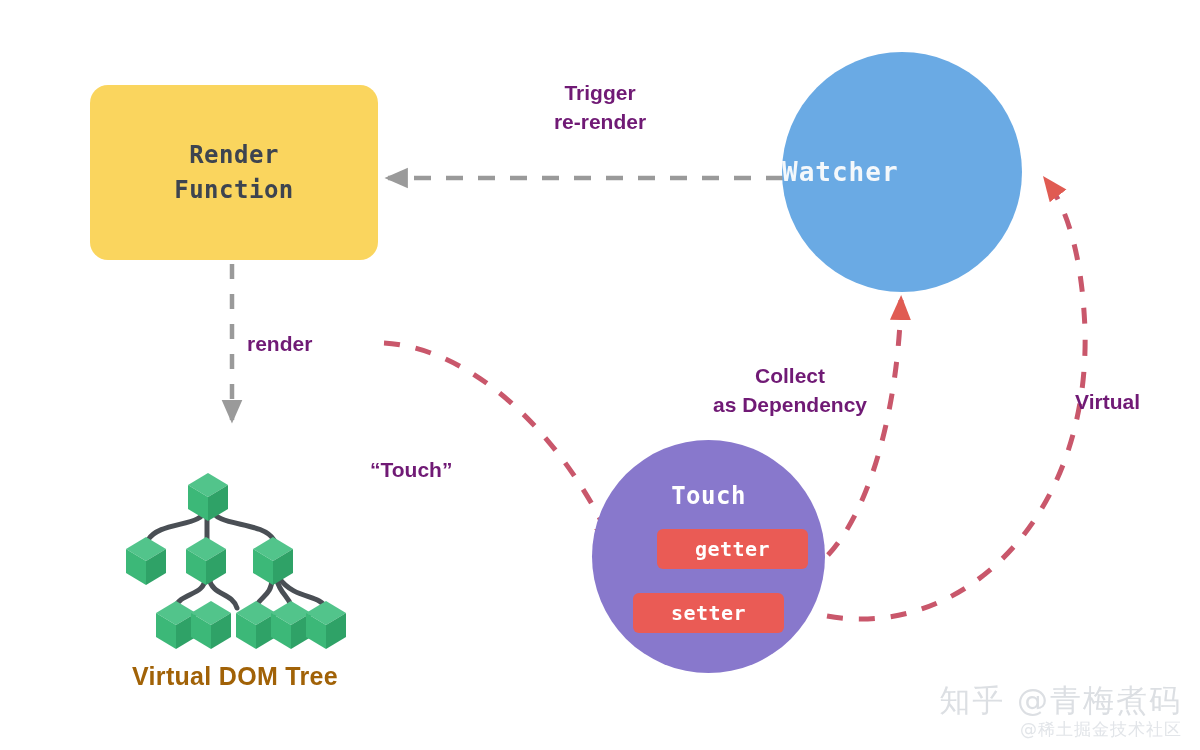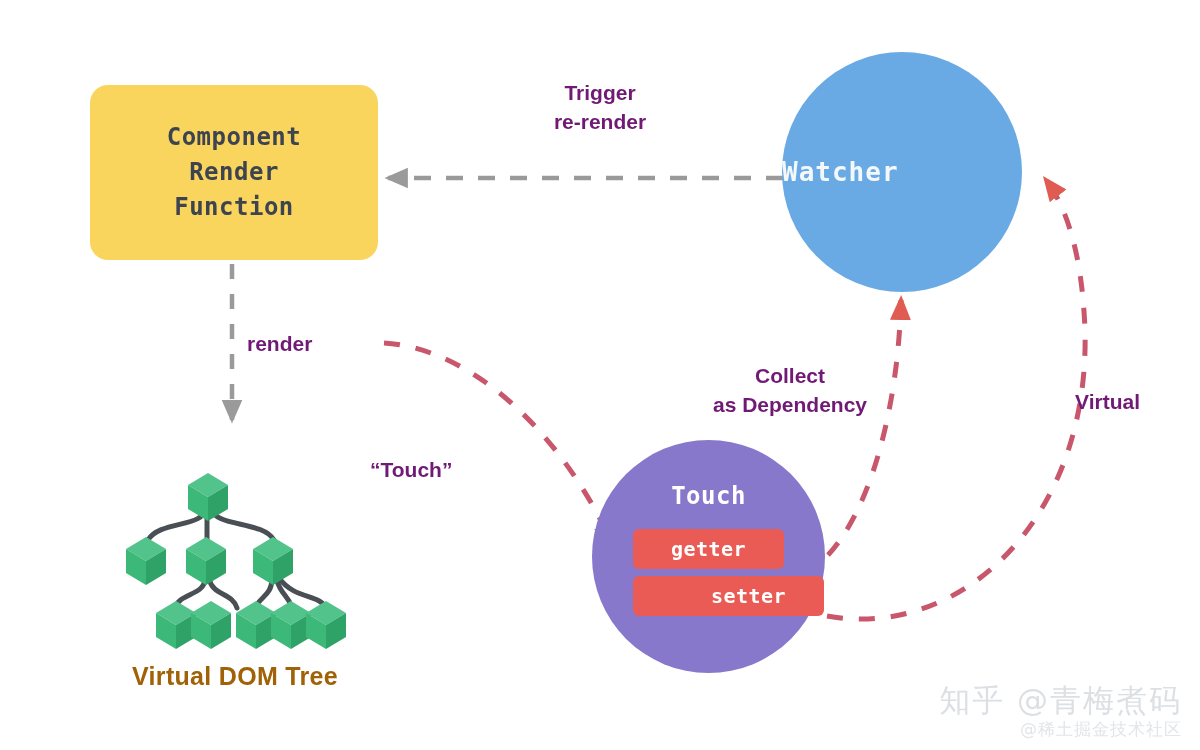--- a/index.html
+++ b/index.html
@@ -100,22 +100,22 @@
     border-radius: 6px;
     display: flex;
     align-items: center;
     justify-content: center;
     font-family: "DejaVu Sans Mono", monospace;
     font-size: 20px;
     font-weight: 700;
     color: #ffffff;
     letter-spacing: 0.5px;
   }
-  .accessor-getter { top: 89px; }
-  .accessor-setter { top: 136px; padding-left: 40px; }
+  .accessor-getter { top: 89px; margin-left: 24px; }
+  .accessor-setter { top: 153px; }
   .dom-tree-label {
     position: absolute;
     left: 90px;
     top: 662px;
     width: 290px;
     text-align: center;
     font-size: 25px;
     font-weight: 700;
     color: #a16207;
     letter-spacing: 0.3px;
@@ -264,21 +264,20 @@
       </g>
       <g>
         <polygon points="306,613 326,601 346,613 326,625" fill="#52c48b"></polygon>
         <polygon points="306,613 326,625 326,649 306,637" fill="#3cb878"></polygon>
         <polygon points="326,625 346,613 346,637 326,649" fill="#2fa267"></polygon>
       </g>
     </g>
   </svg>
 
   <div class="render-box">
-    <div class="mono-line">Component</div>
     <div class="mono-line">Render</div>
     <div class="mono-line">Function</div>
   </div>
 
   <div class="watcher-circle">
     <span class="mono-label">Watcher</span>
   </div>
 
   <div class="data-circle">
     <div class="data-title">Touch</div>

